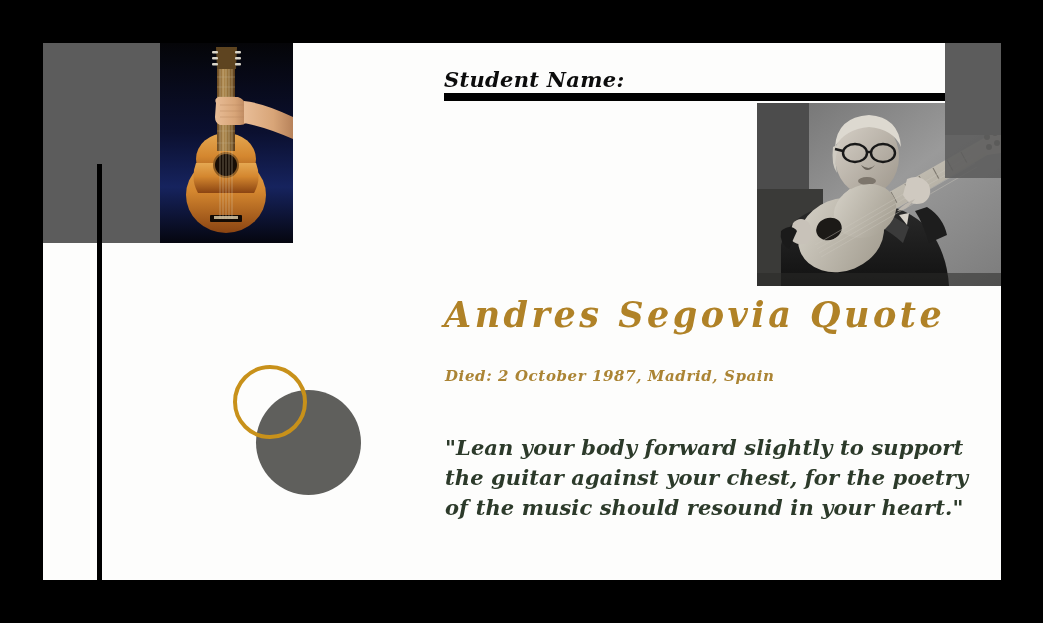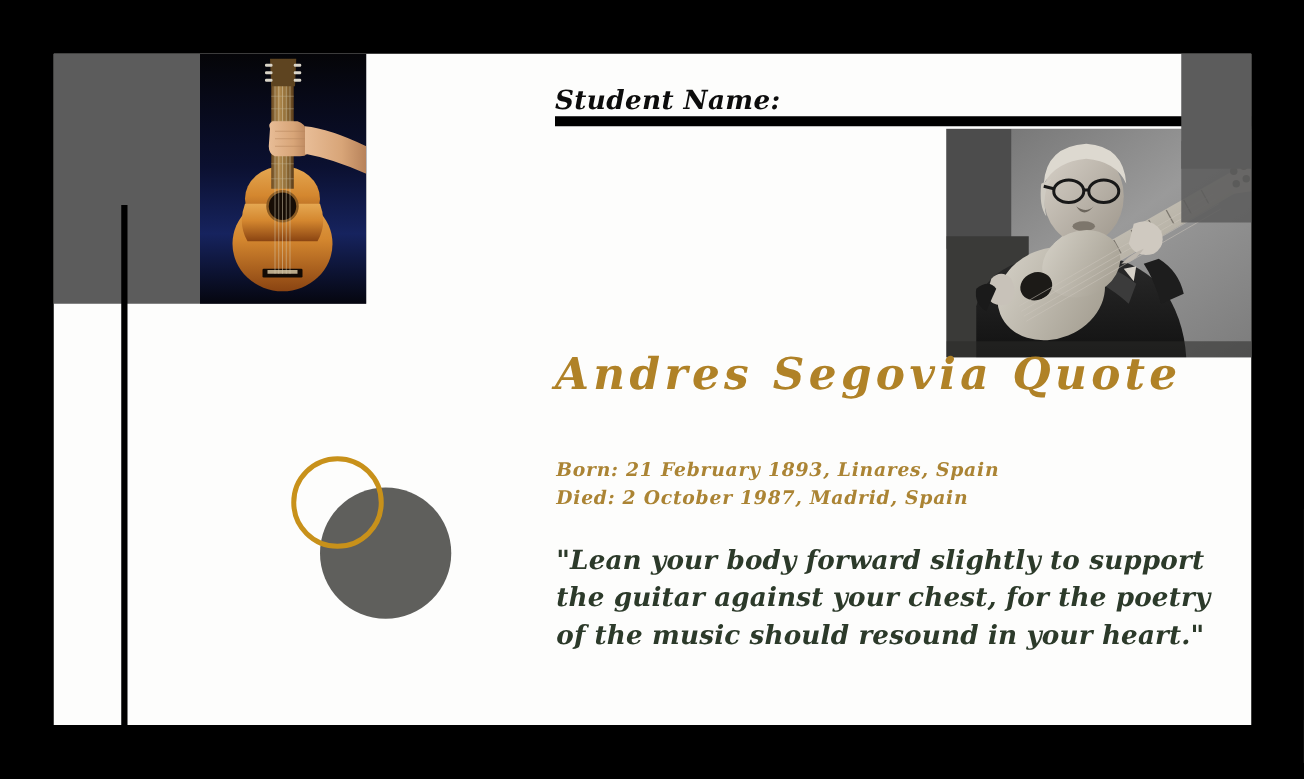--- a/index.html
+++ b/index.html
@@ -138,21 +138,21 @@
     border-radius: 50%;
     border: 4px solid #c8911a;
     box-sizing: border-box;
     background: transparent;
   }
 
   
   .quote-title {
     position: absolute;
     left: 401px;
-    top: 236px;
+    top: 251px;
     font-family: "DejaVu Serif", serif;
     font-style: italic;
     font-weight: bold;
     font-size: 35px;
     color: #b08227;
     letter-spacing: 3.5px;
     white-space: nowrap;
     text-align: right;
   }
   .life-dates {
@@ -371,20 +371,19 @@
 
     <div class="gray-block-right"></div>
     <div class="gray-block-right-lower"></div>
 
     <div class="circle-solid"></div>
     <div class="circle-ring"></div>
 
     <div class="quote-title">Andres Segovia Quote</div>
 
     <div class="life-dates">
-      <div>Born: 21 February 1893, Linares, Spain</div>
       <div>Died: 2 October 1987, Madrid, Spain</div>
     </div>
 
     <div class="quote-body">"Lean your body forward slightly to support the guitar against your chest, for the poetry of the music should resound in your heart."</div>
 
   </div>
 </div>
 
 </body></html>

